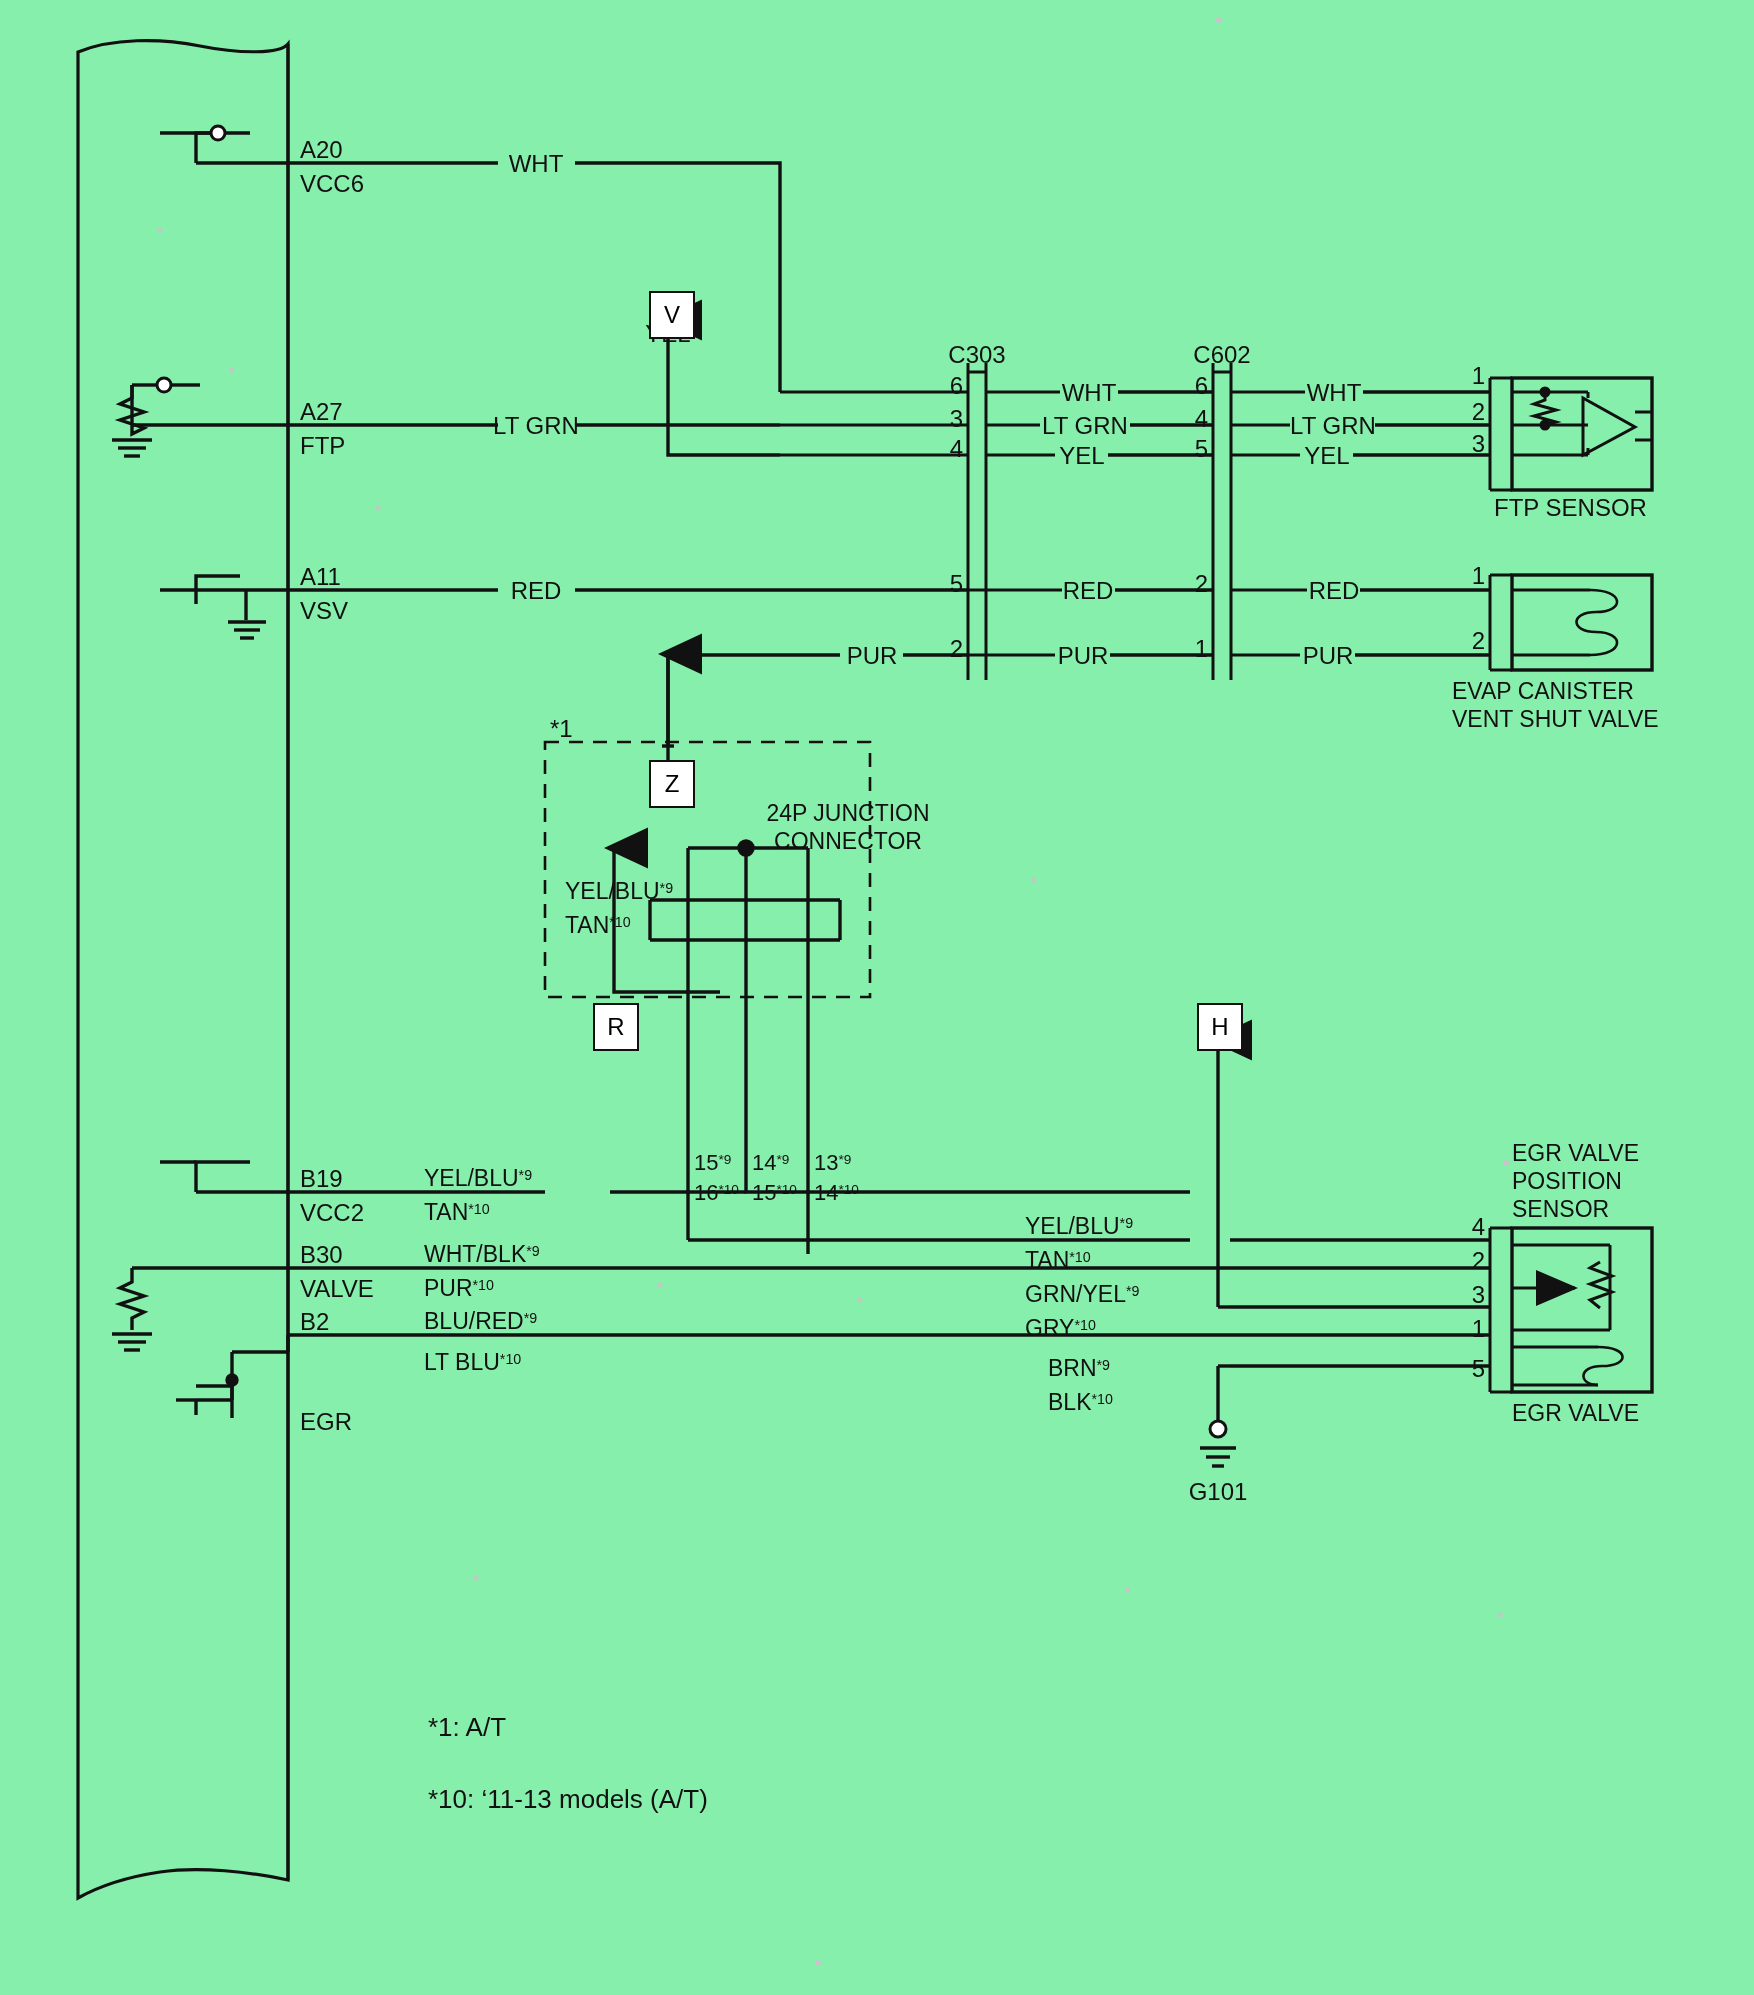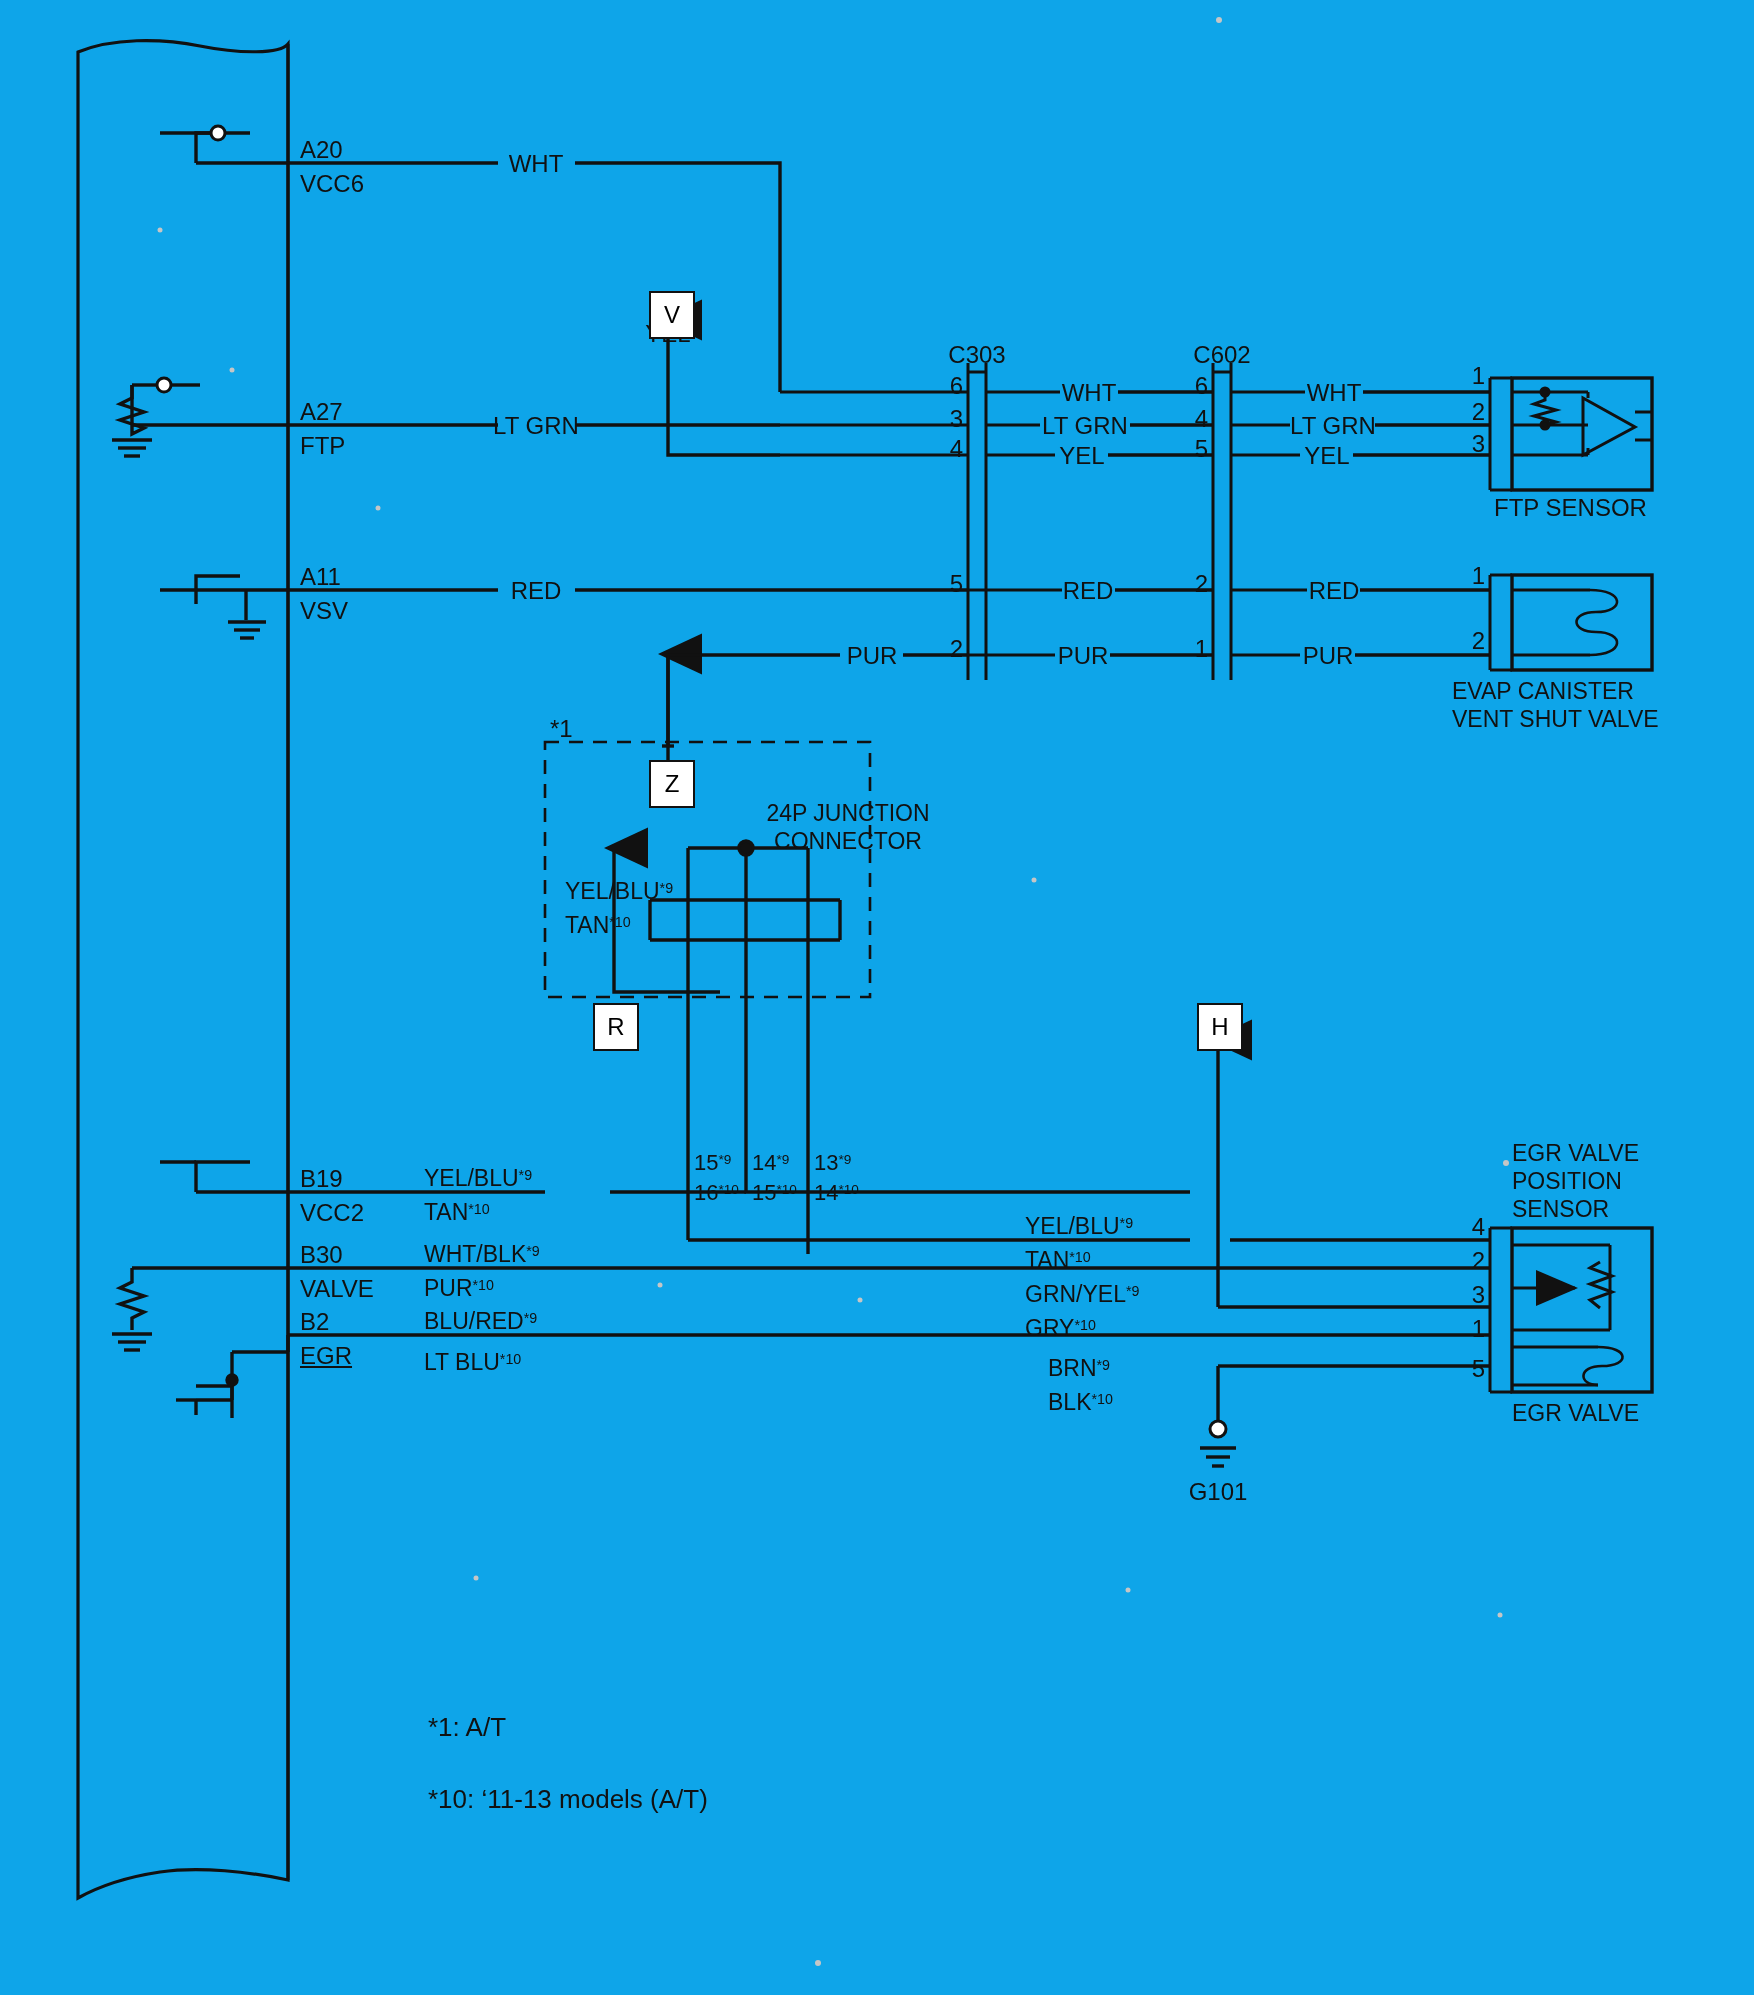--- a/index.html
+++ b/index.html
@@ -1,17 +1,17 @@
 <!DOCTYPE html>
 <html><head>
 <meta charset="utf-8">
 <style>
   html,body{margin:0;padding:0;background:#ffffff;}
   body{font-family:"Liberation Sans", sans-serif;color:#000;}
-  #page{position:relative;width:1754px;height:1995px;background:#0ea5e9;overflow:hidden;}
+  #page{position:relative;width:1754px;height:1995px;background:#86efac;overflow:hidden;}
   svg#sheet{position:absolute;left:0;top:0;width:1754px;height:1995px;}
   .lbl{position:absolute;font-family:"Liberation Sans", sans-serif;color:#111;white-space:nowrap;}
   .t22{font-size:22px;}
   .t23{font-size:23px;}
   .t24{font-size:24px;}
   .t26{font-size:26px;}
   .sup{font-size:0.62em;vertical-align:0.42em;letter-spacing:0px;}
   .ctr{transform:translateX(-50%);}
   .rgt{transform:translateX(-100%);}
   .boxlabel{position:absolute;border:2px solid #111;background:#fff;
@@ -301,21 +301,21 @@
   <div class="lbl t24" style="left:300px;top:563px;">A11</div>
   <div class="lbl t24" style="left:300px;top:597px;">VSV</div>
 
   <div class="lbl t24" style="left:300px;top:1165px;">B19</div>
   <div class="lbl t24" style="left:300px;top:1199px;">VCC2</div>
 
   <div class="lbl t24" style="left:300px;top:1241px;">B30</div>
   <div class="lbl t24" style="left:300px;top:1275px;">VALVE</div>
 
   <div class="lbl t24" style="left:300px;top:1308px;">B2</div>
-  <div class="lbl t24" style="left:300px;top:1342px;text-decoration:underline;">EGR</div>
+  <div class="lbl t24" style="left:300px;top:1408px;">EGR</div>
 
   <div class="lbl t24 ctr" style="left:536px;top:150px;">WHT</div>
   <div class="lbl t24 ctr" style="left:536px;top:412px;">LT GRN</div>
   <div class="lbl t24 ctr" style="left:536px;top:577px;">RED</div>
   <div class="lbl t24 ctr" style="left:668px;top:320px;">YEL</div>
   <div class="lbl t24 ctr" style="left:872px;top:642px;">PUR</div>
 
   <div class="boxlabel" style="left:649px;top:291px;width:42px;height:44px;">
     <span>V</span>
   </div>

